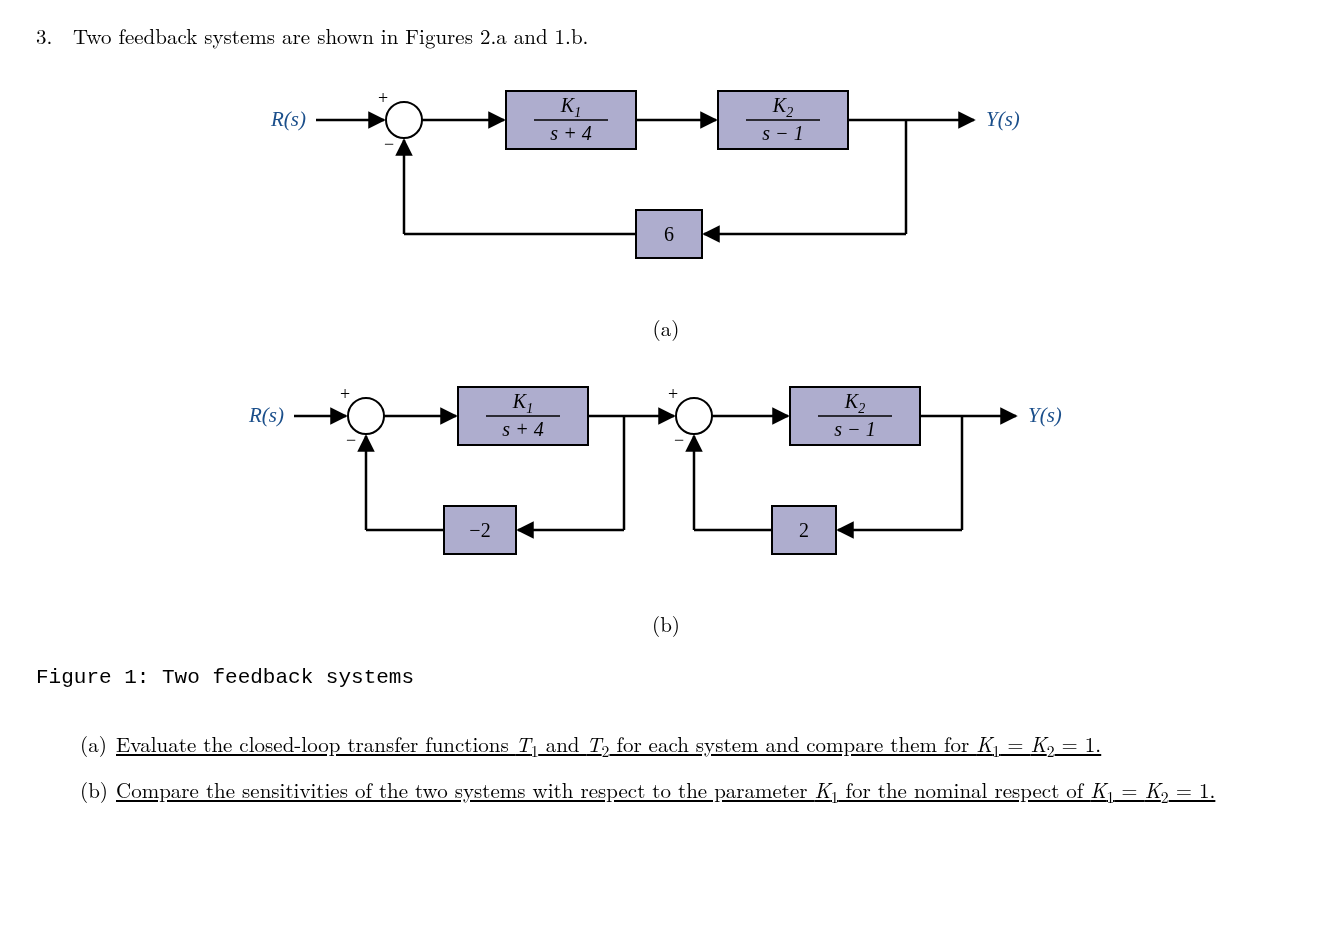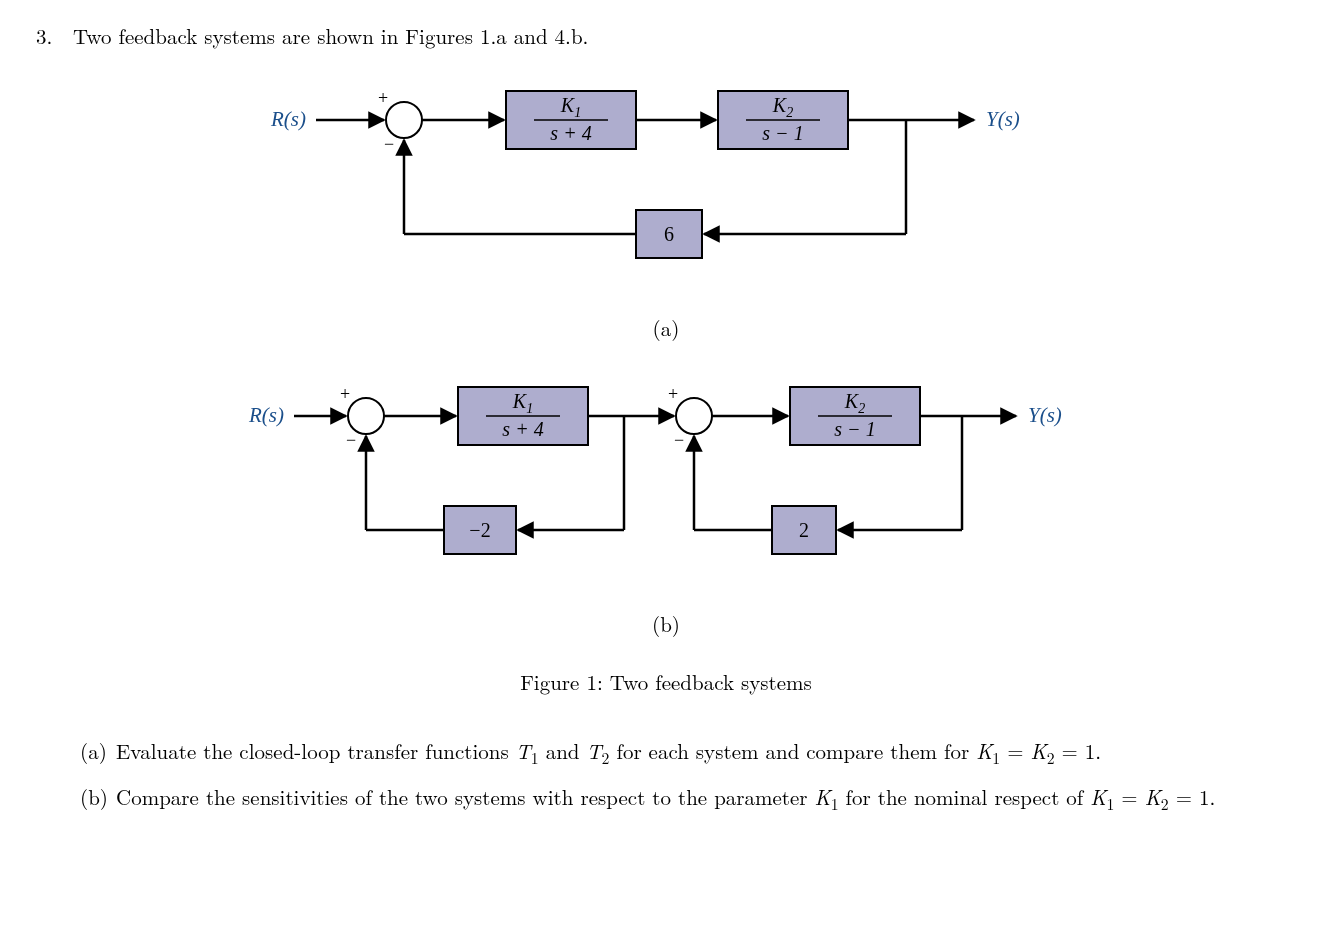--- a/index.html
+++ b/index.html
@@ -9,44 +9,44 @@
     background: #fff;
     margin: 0;
     padding: 20px 36px;
     width: 1332px;
     box-sizing: border-box;
   }
   .problem-line { margin: 0 0 24px 0; }
   .num { display:inline-block; width: 30px; }
   .figure-area { text-align: center; margin: 0 auto; }
   svg { display:block; margin: 0 auto; }
-  .caption { text-align:center; margin: 24px 0 40px 0; font-size: 21px; }
+  .caption { margin: 24px 0 40px 0; font-size: 21px; font-family: Liberation Mono, monospace; }
   .sub-label { text-align:center; margin: 8px 0 28px 0; font-size: 21px; }
   .parts { margin-left: 44px; margin-right: 20px; }
   .part { display:flex; margin-bottom: 14px; line-height: 1.35; text-align: justify; }
   .plabel { flex: 0 0 36px; }
-  .ptxt { flex: 1; }
+  .ptxt { flex: 1; text-decoration: underline; }
   sub { font-size: 0.75em; }
   .it { font-style: italic; }
 
   
   .block { fill:#aeadce; stroke:#000; stroke-width:2; }
   .wire { stroke:#000; stroke-width:2.5; fill:none; }
   .summer { fill:#fff; stroke:#000; stroke-width:2; }
   .sig { fill:#1b4f8b; font-style:italic; font-family: Georgia, serif; font-size:21px; }
   .sign { font-family: Georgia, serif; font-size:18px; }
   .blktxt { font-family: Georgia, serif; font-style:italic; font-size:20px; text-anchor:middle; }
   .blktxtn { font-family: Georgia, serif; font-size:20px; text-anchor:middle; }
 </style>
 </head>
 <body>
 
 <p class="problem-line">
   <span class="num">3.</span>
-  <span>Two feedback systems are shown in Figures 1.a and 4.b.</span>
+  <span>Two feedback systems are shown in Figures 2.a and 1.b.</span>
 </p>
 
 <div class="figure-area">
 <svg width="800" height="230" viewBox="0 0 800 230">
   <defs>
     <marker id="ah" viewBox="0 0 10 10" refX="9" refY="5" markerWidth="7" markerHeight="7" orient="auto-start-reverse">
       <path d="M 0 0 L 10 5 L 0 10 z" fill="#000"></path>
     </marker>
   </defs>
 

